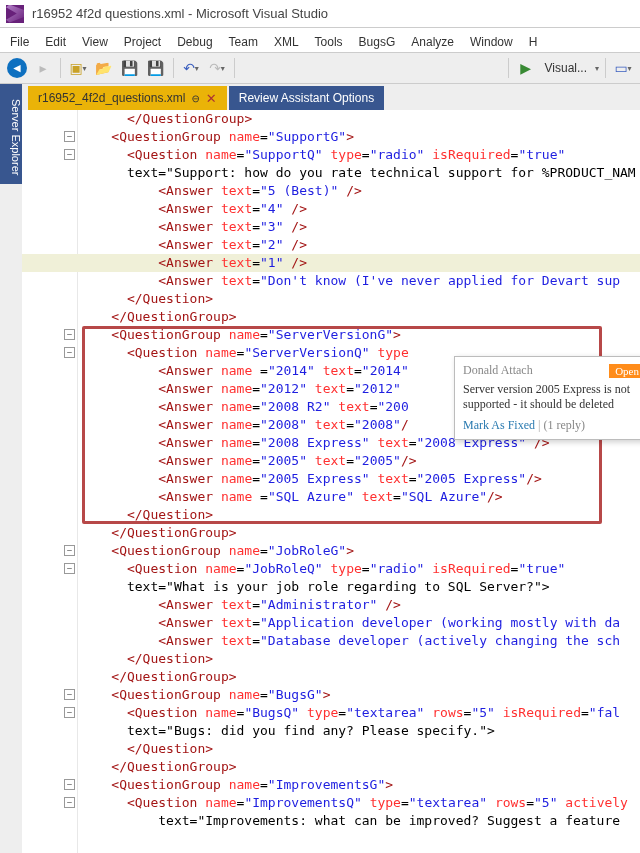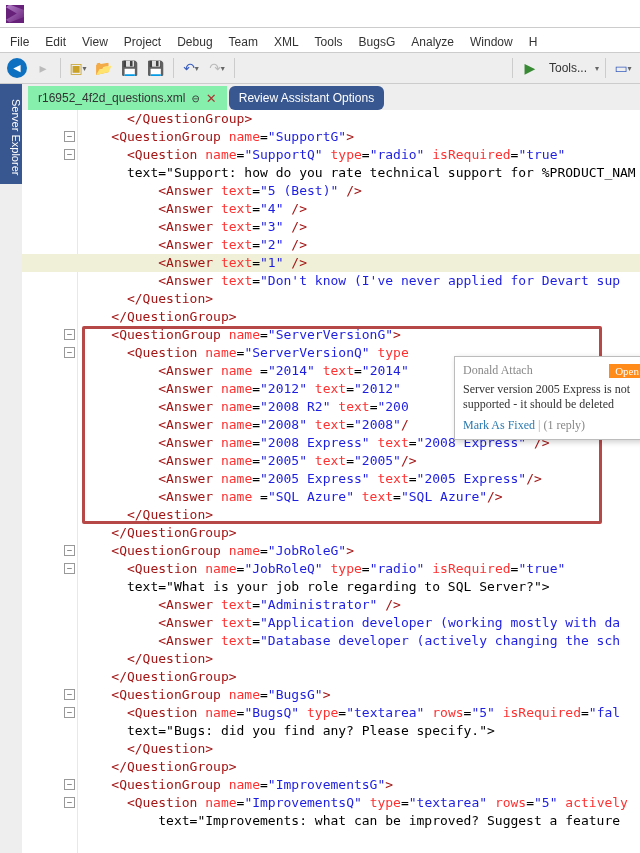--- a/index.html
+++ b/index.html
@@ -11,22 +11,22 @@
 .menubar { background:#fff; height:24px; display:flex; align-items:flex-end; padding:0 2px; gap:0; }
 .menubar span { padding:3px 8px; color:#333; cursor:default; }
 .toolbar { background:#eee; height:32px; border-top:1px solid #ccc; border-bottom:1px solid #ccc; display:flex; align-items:center; padding:0 6px; gap:4px; }
 .tbtn { width:22px; height:22px; display:flex; align-items:center; justify-content:center; color:#444; font-size:14px; position:relative; }
 .tsep { width:1px; height:20px; background:#ccc; margin:0 2px; }
 .nav-back { width:20px; height:20px; border-radius:50%; background:#0e70c0; display:flex; align-items:center; justify-content:center; color:#fff; font-size:12px; }
 .play { color:#388a34; font-size:14px; }
 .attach { color:#333; font-size:12px; padding:0 4px; }
 .tabstrip { background:#eee; height:26px; display:flex; align-items:flex-end; padding-left:28px; }
 .tab { height:24px; padding:0 10px; display:flex; align-items:center; gap:6px; font-size:12px; }
-.tab.active { background:#86efac; color:#333; }
-.tab.inactive { background:#38568f; color:#fff; margin-left:2px;border-radius:6px; }
+.tab.active { background:#eab308; color:#333; }
+.tab.inactive { background:#38568f; color:#fff; margin-left:2px; }
 .tab-close { font-size:13px; color:#a33; }
 .tab .pin { font-size:10px; }
 .sidebar { position:absolute; left:0; top:84px; width:22px; height:100px; background:#38568f; color:#fff; writing-mode:vertical-rl; text-align:center; padding-top:6px; font-size:11px; }
 .editor { position:absolute; left:22px; top:110px; right:0; bottom:0; background:#fff; font-family:Consolas,monospace; font-size:13px; overflow:hidden; }
 .gutter { position:absolute; left:0; top:0; width:56px; height:100%; background:#fff; border-right:1px solid #e8e8e8; }
 .fold { position:absolute; left:42px; width:11px; height:11px; border:1px solid #999; background:#fff; font-size:9px; line-height:9px; text-align:center; color:#666; }
 .code { position:absolute; left:58px; top:0; right:0; line-height:18px; white-space:pre; color:#000; }
 .t-tag { color:#a31515; }
 .t-attr { color:#ff3030; }
 .t-val { color:#1e1ee0; }
@@ -40,20 +40,21 @@
 .comment .actions { color:#2a7ab0; font-size:12px; }
 .comment .actions .sep { color:#aaa; }
 .marker { position:absolute; right:0; top:246px; width:6px; height:60px; background:#c0392b; }
 .dd { font-size:8px; vertical-align:middle; color:#666; }
 </style>
 </head>
 <body>
 
 <div class="titlebar">
   <div class="vs-icon"></div>
+  <span class="title-text">r16952 4f2d questions.xml - Microsoft Visual Studio</span>
 </div>
 
 <div class="menubar">
   <span>File</span>
   <span>Edit</span>
   <span>View</span>
   <span>Project</span>
   <span>Debug</span>
   <span>Team</span>
   <span>XML</span>
@@ -74,21 +75,21 @@
   <div class="tbtn" style="color:#c9a227">📂</div>
   <div class="tbtn" style="color:#3b5fbf">💾</div>
   <div class="tbtn" style="color:#3b5fbf">💾</div>
   <div class="tsep"></div>
   <div class="tbtn" style="color:#3b5fbf">↶<span class="dd">▾</span></div>
   <div class="tbtn" style="color:#bbb">↷<span class="dd">▾</span></div>
   <div class="tsep"></div>
   <div style="flex:1"></div>
   <div class="tsep"></div>
   <div class="tbtn play">▶</div>
-  <span class="attach">Tools...</span>
+  <span class="attach">Visual...</span>
   <span class="dd">▾</span>
   <div class="tsep"></div>
   <div class="tbtn" style="color:#3b5fbf">▭<span class="dd">▾</span></div>
 </div>
 
 <div class="tabstrip">
   <div class="tab active">
     <span>r16952_4f2d_questions.xml</span>
     <span class="pin">⊖</span>
     <span class="tab-close">✕</span>

